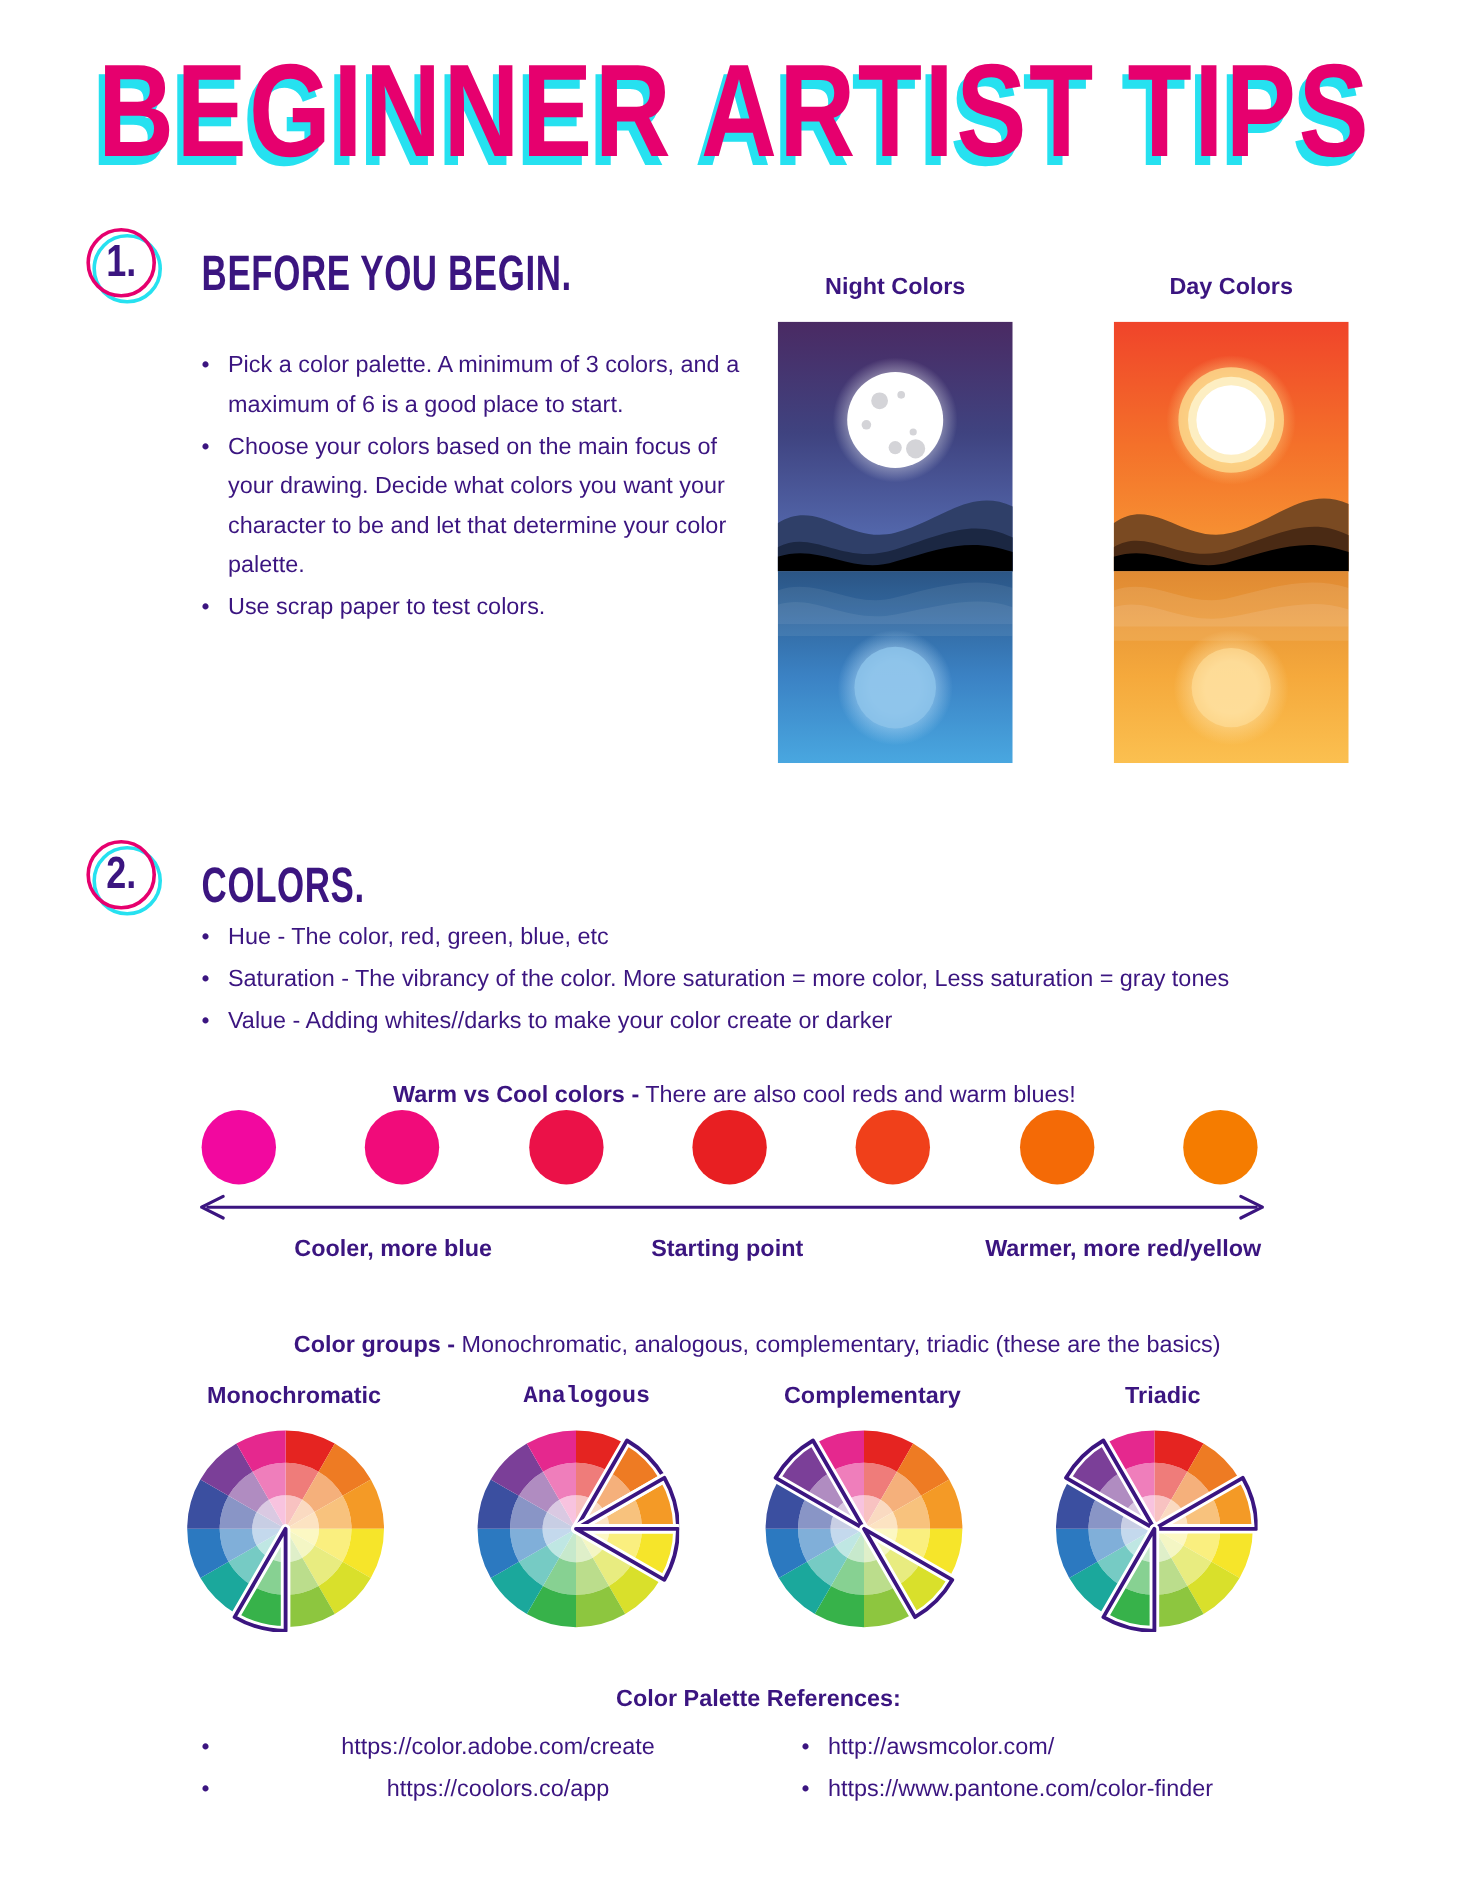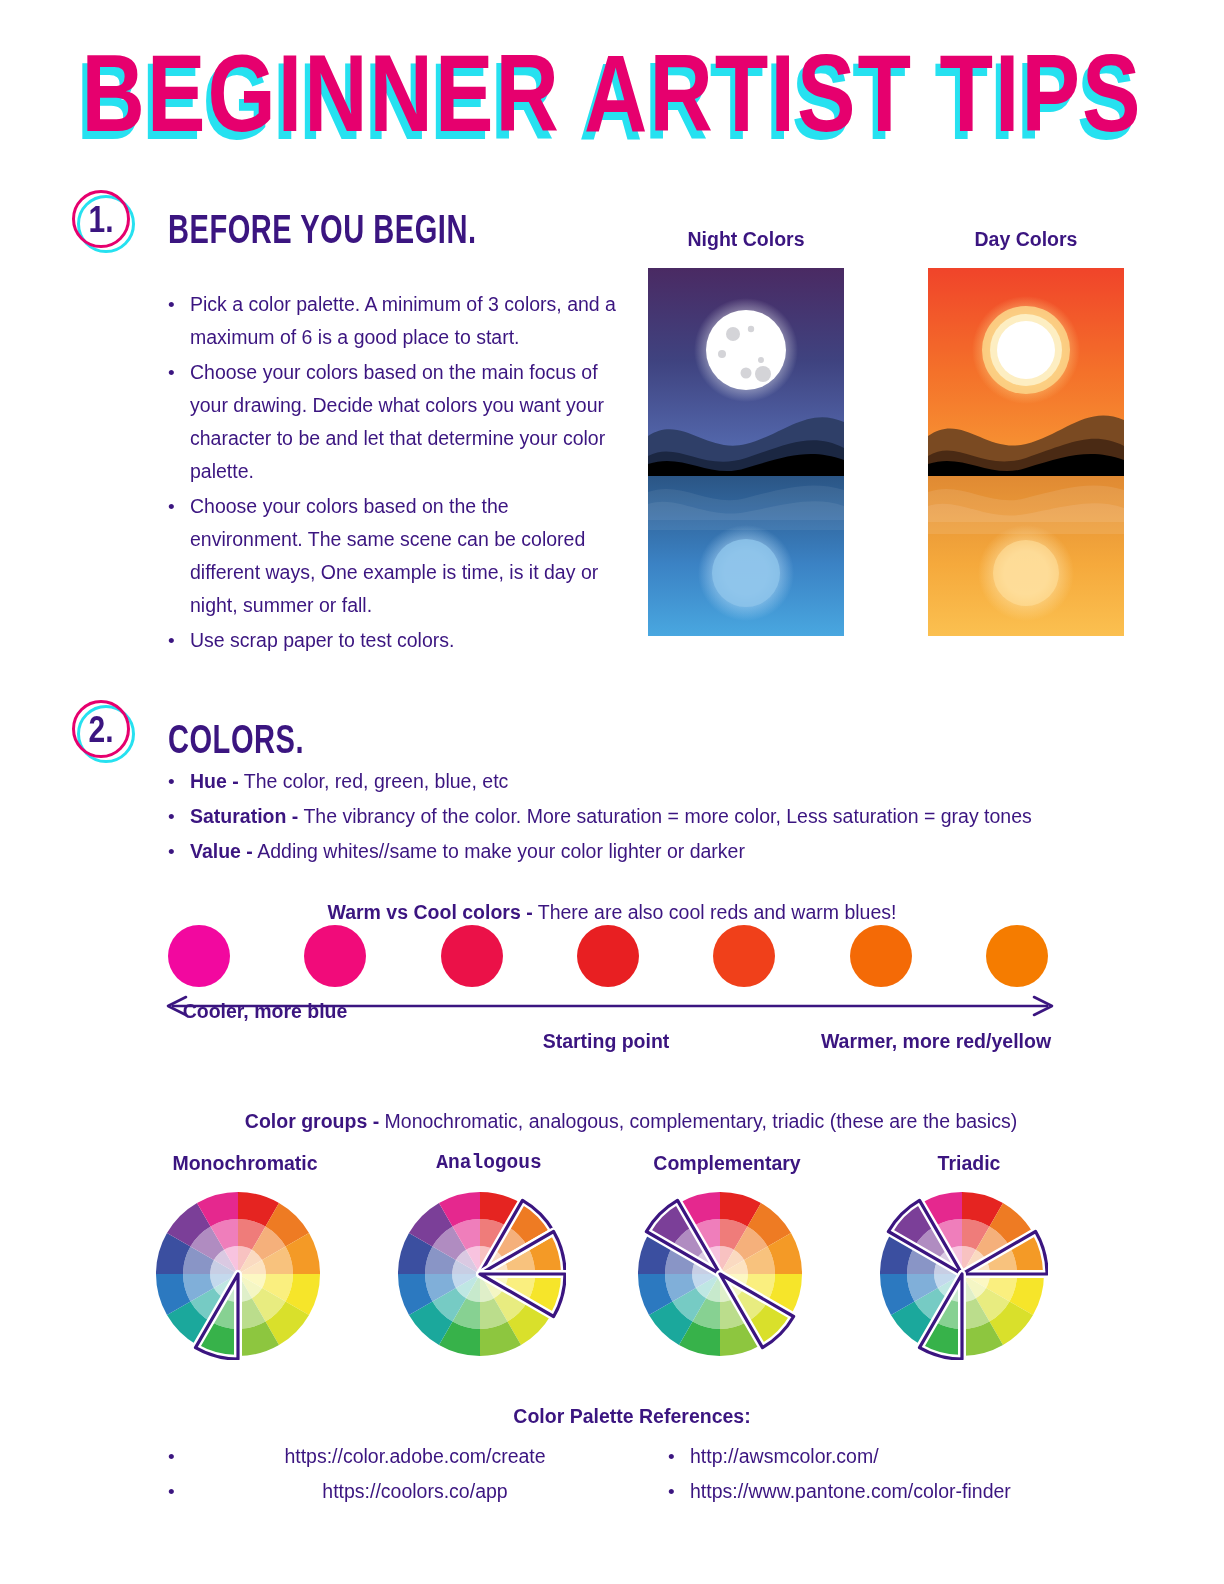--- a/index.html
+++ b/index.html
@@ -60,21 +60,21 @@
 
   
   ul.bul{list-style:none;margin:0;padding:0;}
   ul.bul li{
     position:relative;padding-left:30px;margin-bottom:2px;
     font-size:19.5px;line-height:33px;color:#3b1580;
   }
   ul.bul li:before{
     content:"•";position:absolute;left:8px;top:0;font-size:19px;color:#3b1580;
   }
-  b.term{font-weight:bold;margin-top:44px;}
+  b.term{font-weight:normal;margin-top:44px;}
 
   
   .scene-label{
     position:absolute;text-align:center;font-weight:bold;font-size:19.5px;color:#3b1580;
   }
   .scene{position:absolute;overflow:hidden;}
 
   
   .wc-head{position:absolute;width:1224px;text-align:center;font-size:19.5px;color:#3b1580;margin-top:17px;}
   .swatch{position:absolute;border-radius:50%;}
@@ -102,21 +102,20 @@
   <div class="numcircle" style="left:72px;top:190px;">
     <div class="ring-cyan"></div>
     <div class="ring-pink"></div>
     <div class="num">1.</div>
   </div>
   <div class="sec-title" style="left:168px;top:206px;">BEFORE YOU BEGIN.</div>
 
   <ul class="bul" style="position:absolute;left:160px;top:288px;width:462px;">
     <li>Pick a color palette. A minimum of 3 colors, and a maximum of 6 is a good place to start.</li>
     <li>Choose your colors based on the main focus of your drawing. Decide what colors you want your character to be and let that determine your color palette.</li>
-    <li>Choose your colors based on the the environment. The same scene can be colored different ways, One example is time, is it day or night, summer or fall.</li>
     <li>Use scrap paper to test colors.</li>
   </ul>
 
   <div class="scene-label" style="left:648px;top:228px;width:196px;">Night Colors</div>
   <div class="scene" style="left:648px;top:268px;width:196px;height:368px;">
     <svg width="196" height="368" viewBox="0 0 196 368">
       <defs>
         <linearGradient id="nightSky" x1="0" y1="0" x2="0" y2="1">
           <stop offset="0%" stop-color="#4a2a63"></stop>
           <stop offset="45%" stop-color="#3f4380"></stop>
@@ -198,21 +197,21 @@
   <div class="numcircle" style="left:72px;top:700px;">
     <div class="ring-cyan"></div>
     <div class="ring-pink"></div>
     <div class="num">2.</div>
   </div>
   <div class="sec-title" style="left:168px;top:716px;">COLORS.</div>
 
   <ul class="bul" style="position:absolute;left:160px;top:765px;width:960px;">
     <li><b class="term">Hue -</b><span> The color, red, green, blue, etc</span></li>
     <li><b class="term">Saturation -</b><span> The vibrancy of the color. More saturation = more color, Less saturation = gray tones</span></li>
-    <li><b class="term">Value -</b><span> Adding whites//same to make your color lighter or darker</span></li>
+    <li><b class="term">Value -</b><span> Adding whites//darks to make your color create or darker</span></li>
   </ul>
 
   <div class="wc-head" style="left:0;top:884px;">
     <b>Warm vs Cool colors -</b><span> There are also cool reds and warm blues!</span>
   </div>
 
   <div id="swatch-row">
       <div class="swatch" style="left: 168px; top: 925px; width: 62px; height: 62px; background: rgb(242, 8, 159);"></div>
       <div class="swatch" style="left: 304.333px; top: 925px; width: 62px; height: 62px; background: rgb(241, 11, 122);"></div>
       <div class="swatch" style="left: 440.667px; top: 925px; width: 62px; height: 62px; background: rgb(235, 17, 72);"></div>
@@ -221,21 +220,21 @@
       <div class="swatch" style="left: 849.667px; top: 925px; width: 62px; height: 62px; background: rgb(244, 106, 6);"></div>
       <div class="swatch" style="left: 986px; top: 925px; width: 62px; height: 62px; background: rgb(245, 124, 0);"></div>
     </div>
 
   <svg style="position:absolute;left:160px;top:995px;" width="900" height="22" viewBox="0 0 900 22">
     <line x1="12" y1="11" x2="888" y2="11" stroke="#3b1580" stroke-width="2.6"></line>
     <polyline points="26,2 8,11 26,20" fill="none" stroke="#3b1580" stroke-width="2.6" stroke-linecap="round" stroke-linejoin="round"></polyline>
     <polyline points="874,2 892,11 874,20" fill="none" stroke="#3b1580" stroke-width="2.6" stroke-linecap="round" stroke-linejoin="round"></polyline>
   </svg>
 
-  <div class="wc-lab" style="left:120px;top:1000px;width:290px;">Cooler, more blue</div>
+  <div class="wc-lab" style="left:120px;top:1030px;width:290px;text-align:right;">Cooler, more blue</div>
   <div class="wc-lab" style="left:466px;top:1030px;width:280px;">Starting point</div>
   <div class="wc-lab" style="left:776px;top:1030px;width:320px;">Warmer, more red/yellow</div>
 
   <div class="cg-head" style="left:0;top:1110px;">
     <b>Color groups -</b><span> Monochromatic, analogous, complementary, triadic (these are the basics)</span>
   </div>
 
   <div class="wheel-label" style="left:150px;top:1152px;width:190px;">Monochromatic</div>
   <div class="wheel-label" style="left:394px;top:1152px;width:190px;font-family:Liberation Mono, monospace;">Analogous</div>
   <div class="wheel-label" style="left:632px;top:1152px;width:190px;">Complementary</div>

